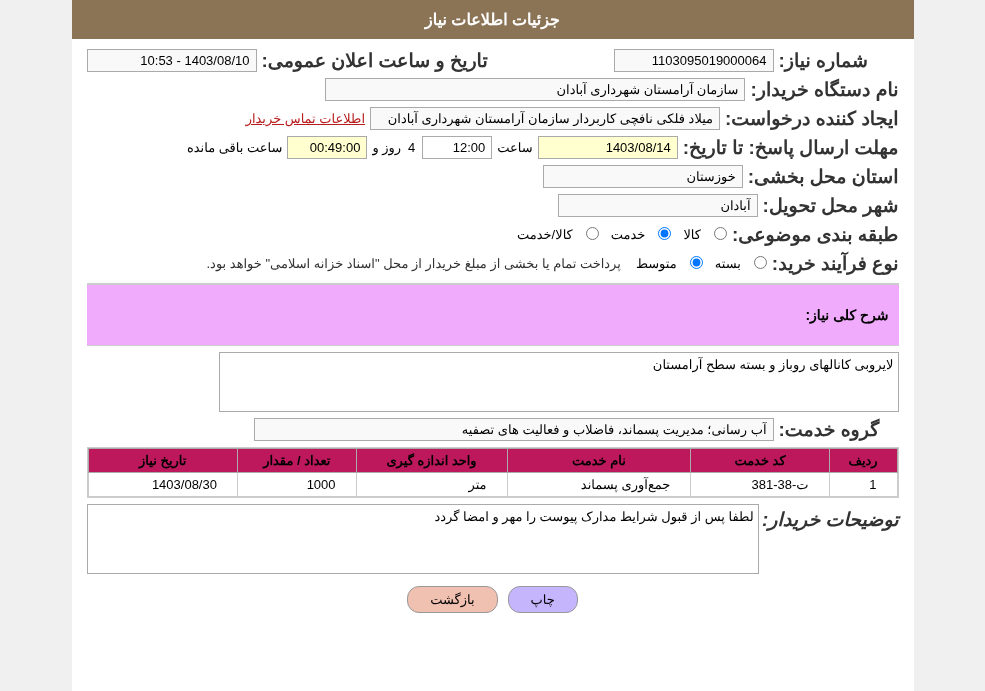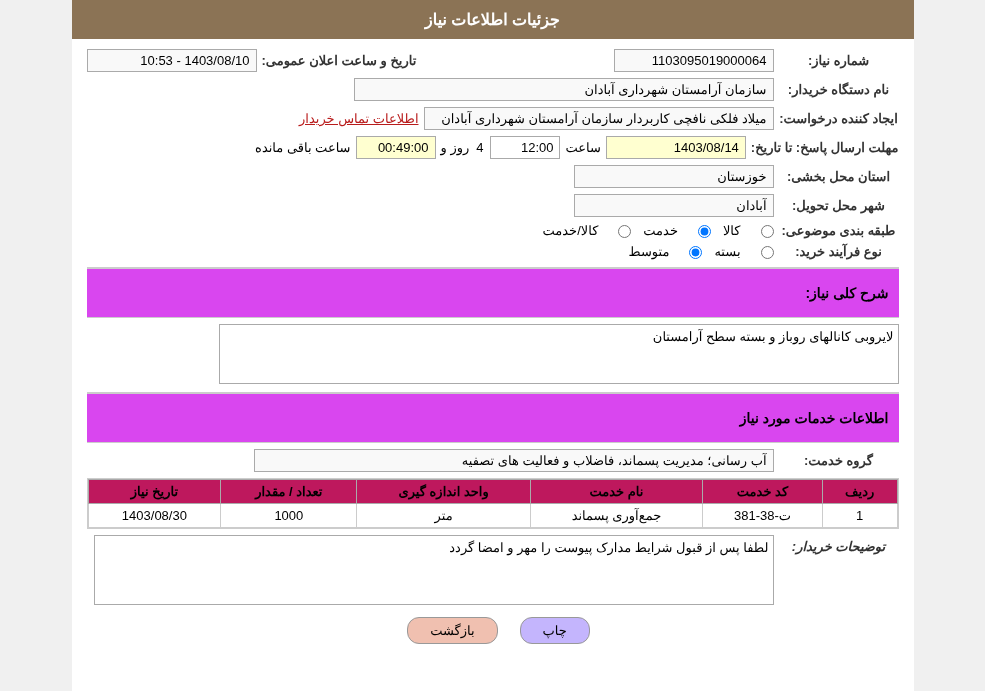--- a/index.html
+++ b/index.html
@@ -29,23 +29,23 @@
     .form-row {
       display: flex;
       align-items: center;
       margin-bottom: 6px;
       gap: 5px;
     }
     .label {
       color: #333;
       white-space: nowrap;
       min-width: 120px;
-      text-align: center;
-      font-weight: bold;
-      font-size: 13px;
+      text-align: left;
+      font-weight: bold;
+      font-size: 19px;
     }
     .input-box {
       border: 1px solid #aaa;
       padding: 3px 6px;
       background: #fff;
       font-family: Tahoma, Arial, sans-serif;
       font-size: 13px;
       direction: rtl;
     }
     .input-narrow {
@@ -60,58 +60,57 @@
     }
     .input-readonly {
       background: #f9f9f9;
     }
     .link-blue {
       color: #b91c1c;
       text-decoration: underline;
       cursor: pointer;
     }
     .section-title {
-      background: #d946ef;
+      background: #f0abfc;
       border-top: 2px solid #ccc;
       border-bottom: 1px solid #ccc;
-      padding: 16px 10px;
+      padding: 22px 10px;
       font-weight: bold;
       font-size: 14px;
       margin: 8px 0 6px 0;
     }
     .radio-group {
       display: flex;
       gap: 12px;
       align-items: center;
     }
     .radio-item {
       display: flex;
-      align-items: flex-end;
-      gap: 20px;
+      align-items: flex-start;
+      gap: 13px;
     }
     .table-container {
       margin: 6px 0;
       border: 1px solid #ccc;
     }
     table {
       width: 100%;
       border-collapse: collapse;
       font-size: 13px;
     }
     table th {
       background: #be185d;
       border: 1px solid #aaa;
       padding: 4px 8px;
       text-align: center;
       font-weight: bold;
     }
     table td {
       border: 1px solid #ccc;
-      padding: 4px 8px;
-      text-align: center;
+      padding: 4px 20px;
     }
     .textarea-box {
       border: 1px solid #aaa;
       width: 680px;
       height: 60px;
       padding: 4px;
       font-family: Tahoma, Arial, sans-serif;
       font-size: 13px;
       direction: rtl;
       resize: none;
@@ -134,21 +133,20 @@
       gap: 10px;
       margin: 12px 0;
     }
     .btn {
       padding: 5px 22px;
       font-size: 13px;
       font-family: Tahoma, Arial, sans-serif;
       cursor: pointer;
       border: 1px solid #999;
       border-radius: 12px;
-      margin-left: 12px;
     }
     .btn-print {
       background: #c4b5fd;
     }
     .btn-back {
       background: #f0c0b0;
     }
     .watermark-area {
       position: relative;
     }
@@ -232,32 +230,30 @@
       <div class="radio-group">
         <div class="radio-item">
           <input type="radio" name="process" style="">
           <span>بسته</span>
         </div>
         <div class="radio-item">
           <input type="radio" name="process" checked="" style="">
           <span>متوسط</span>
         </div>
       </div>
+      <span class="notice-text" style="margin-right:10px; color:#333;">پرداخت تمام یا بخشی از مبلغ خریدار از محل "اسناد خزانه اسلامی" خواهد بود.</span>
     </div>
 
     <div class="section-title">
       <span>شرح کلی نیاز:</span>
     </div>
     <div class="form-row">
       <textarea class="textarea-box" style="">لایروبی کانالهای روباز و بسته سطح آرامستان</textarea>
     </div>
 
-    <div class="section-title">
-      <span>اطلاعات خدمات مورد نیاز</span>
-    </div>
 
     <div class="form-row">
       <span class="label">گروه خدمت:</span>
       <input class="input-box input-readonly" type="text" value="آب رسانی؛ مدیریت پسماند، فاضلاب و فعالیت های تصفیه" readonly="" style="width: 520px;">
     </div>
 
     <div class="table-container">
       <table>
         <thead>
           <tr>

